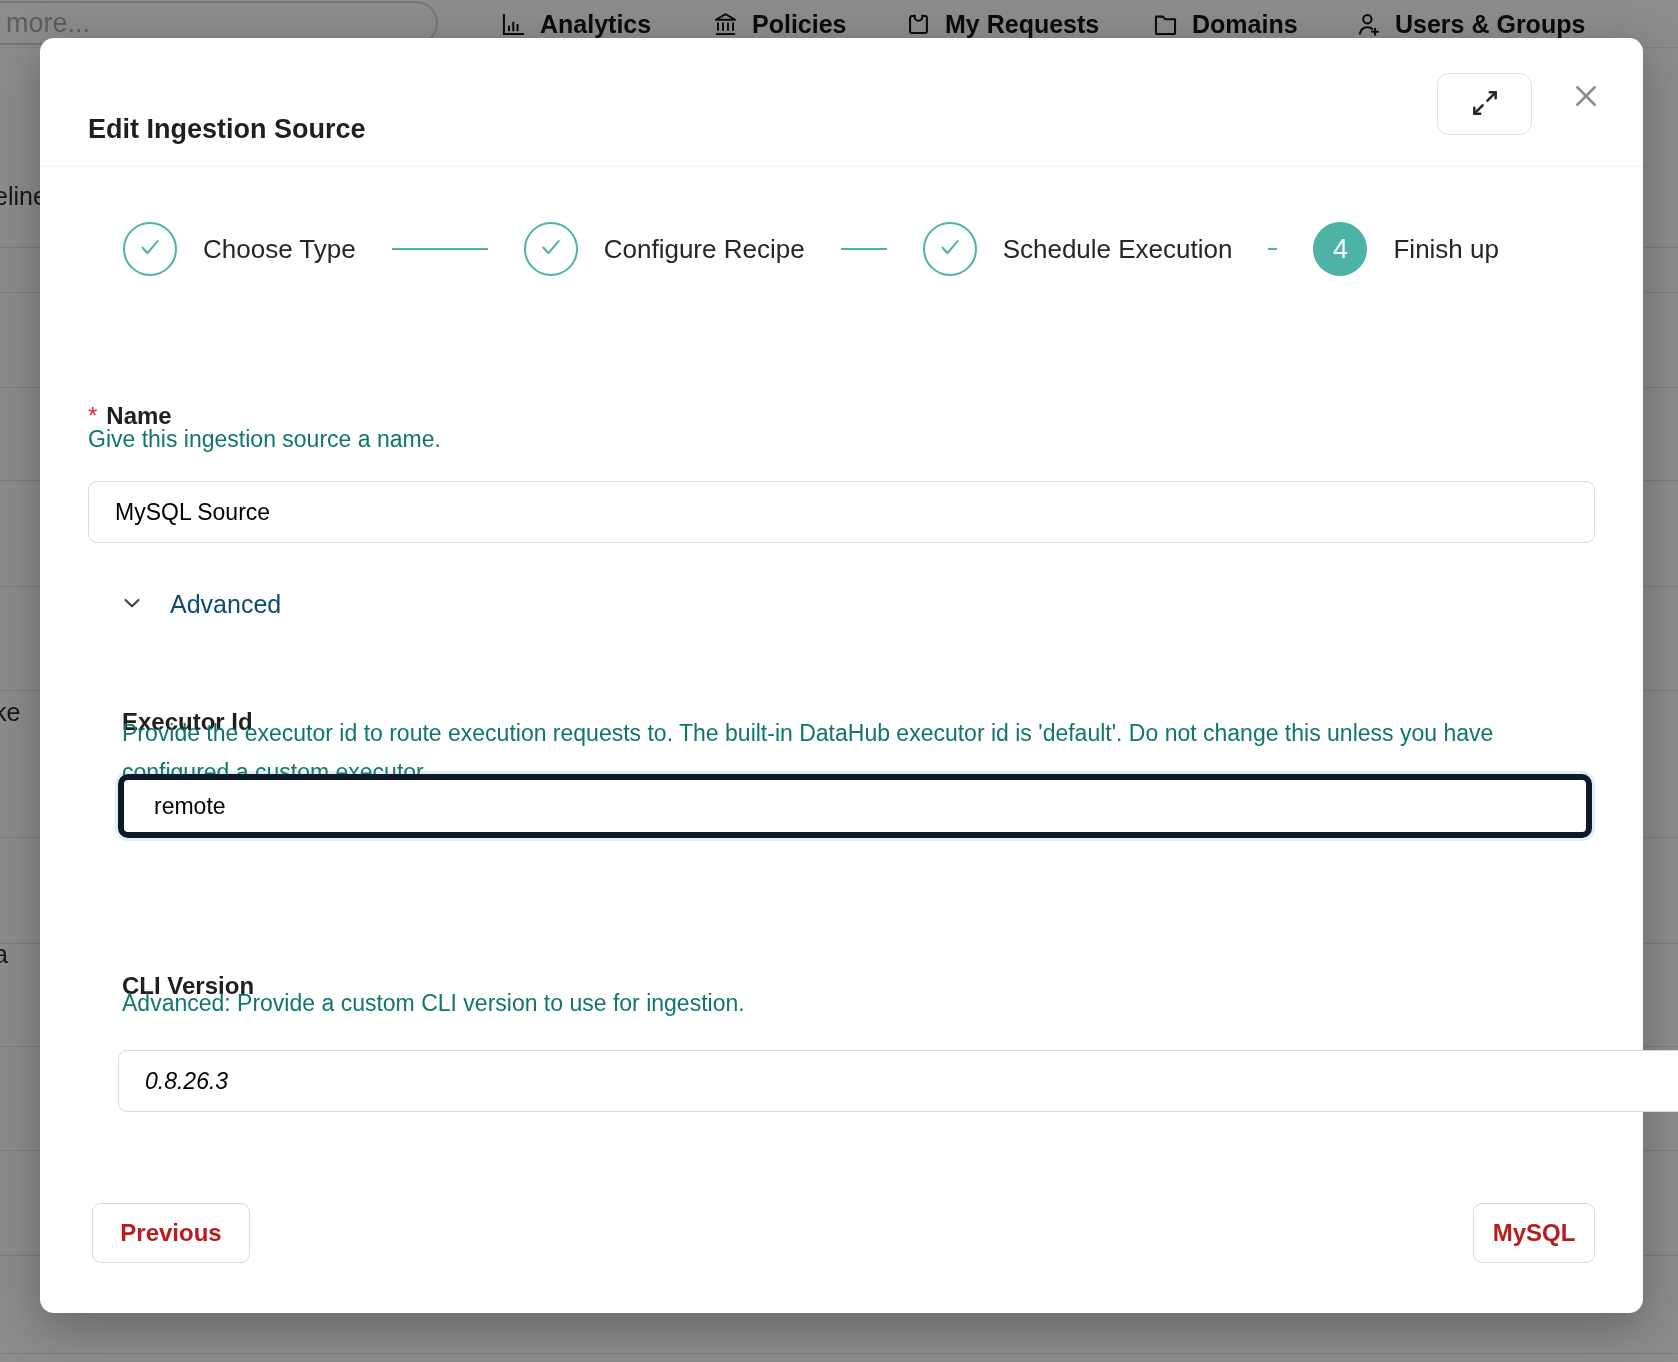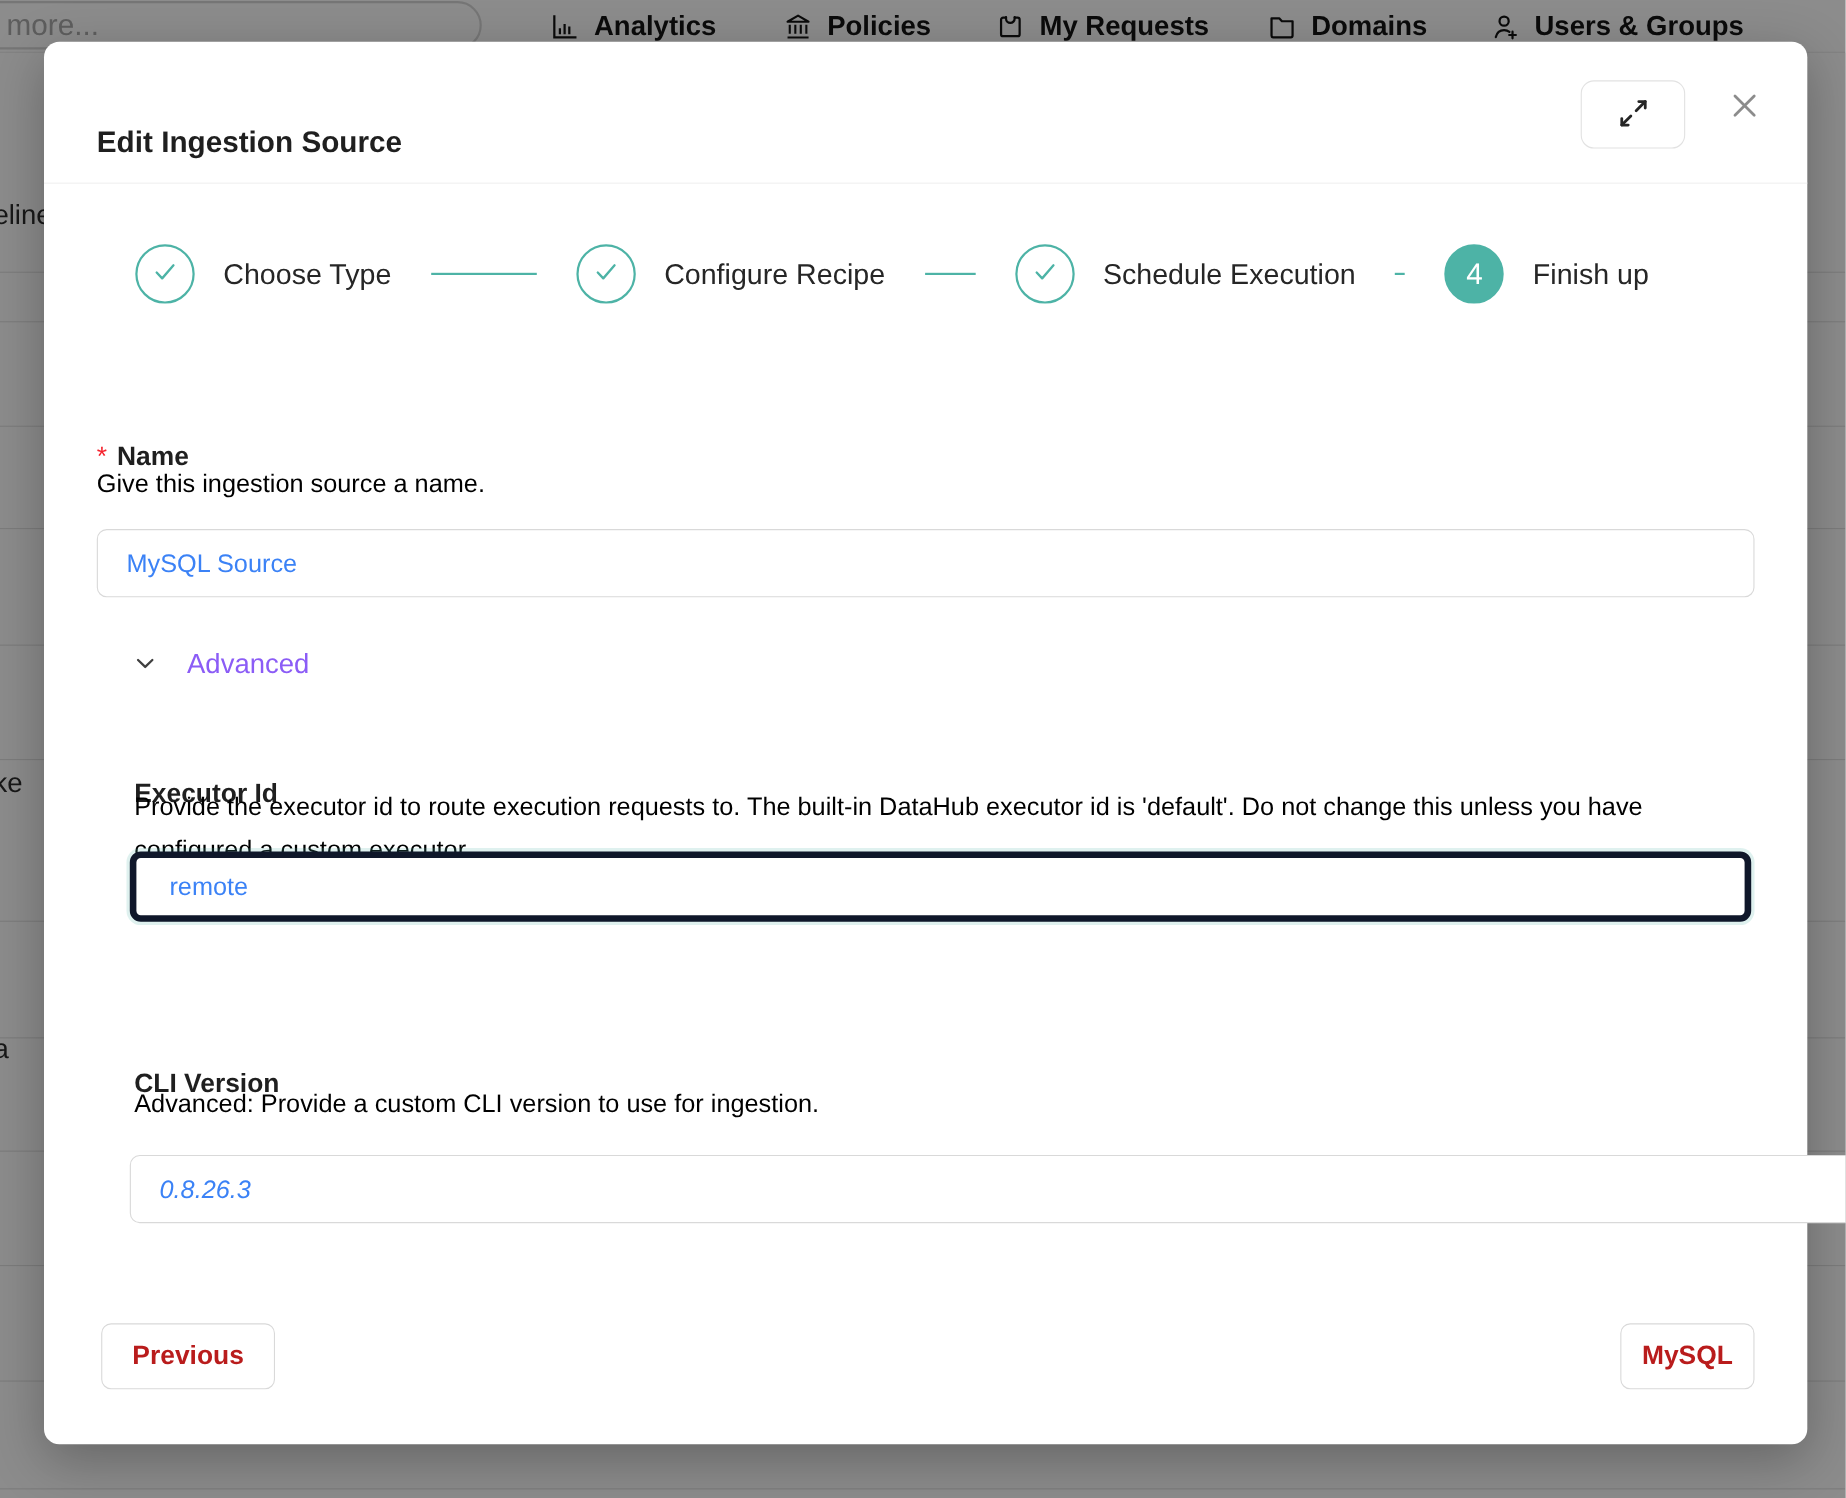--- a/index.html
+++ b/index.html
@@ -59,31 +59,31 @@
   }
   .step-circle.active { background:#4db3a6; }
   .step-num { color:#fff; font-size:27px; font-weight:500; }
   .step-label { margin-left:26px; font-size:26px; font-weight:500; color:#262626; white-space:nowrap; }
   .step-conn { height:2px; background:#4db3a6; margin:0 36px; flex:none; }
   .conn-1 { width:96px; } .conn-2 { width:46px; } .conn-3 { width:9px; }
 
   
   .field-label { position:absolute; left:48px; font-size:24px; font-weight:700; color:#1f1f1f;margin-top:32px; }
   .req { color:#f5222d; font-weight:400; margin-right:9px; }
-  .field-desc { position:absolute; left:48px; font-size:23px; color:#000000; line-height:39px; }
+  .field-desc { position:absolute; left:48px; font-size:23px; color:#0f766e; line-height:39px; }
   .text-input {
     position:absolute; height:62px; border:1.5px solid #d9d9d9; border-radius:9px;
-    background:#fff; font-family:inherit; font-size:23px; color:#3b82f6; padding:0 26px; outline:none;
+    background:#fff; font-family:inherit; font-size:23px; color:#000000; padding:0 26px; outline:none;
   }
   .name-input { left:48px; top:443px; width:1507px; }
   .adv-toggle {
     position:absolute; left:80px; top:552px; display:flex; align-items:center; gap:26px;
     background:none; border:none; cursor:pointer; font-family:inherit;
   }
-  .adv-label { font-size:25px; color:#8b5cf6; }
+  .adv-label { font-size:25px; color:#0c4a6e; }
   .exec-label { top:638px; left:82px; }
   .exec-desc { top:676px; left:82px; width:1442px; }
   .exec-input {
     left:78px; top:736px; width:1474px; height:64px;
     border:6px solid #0f172a; border-radius:10px;
     box-shadow:0 0 0 3px rgba(77,179,166,0.18); padding:0 30px;
   }
   .cli-label { top:902px; left:82px; }
   .cli-desc { top:946px; left:82px; width:1442px; }
   .cli-input { left:78px; top:1012px; width:1651px;font-style:italic; }

